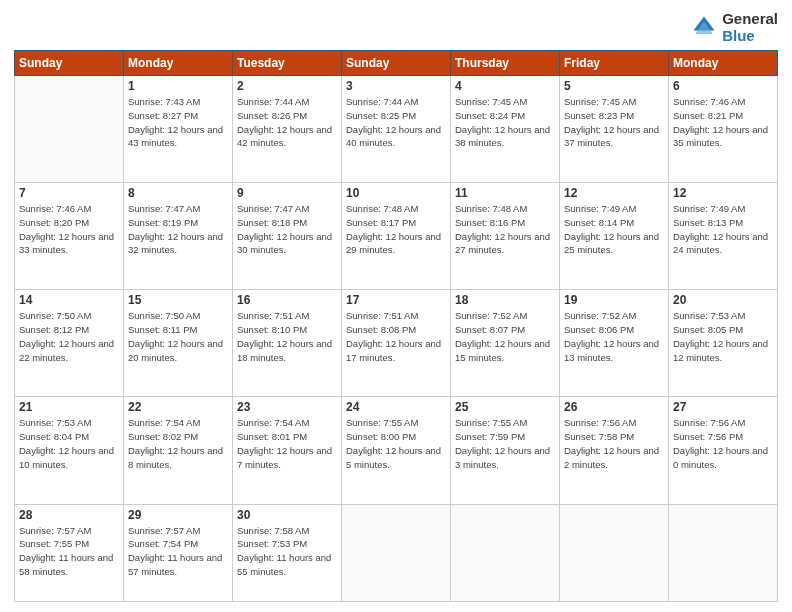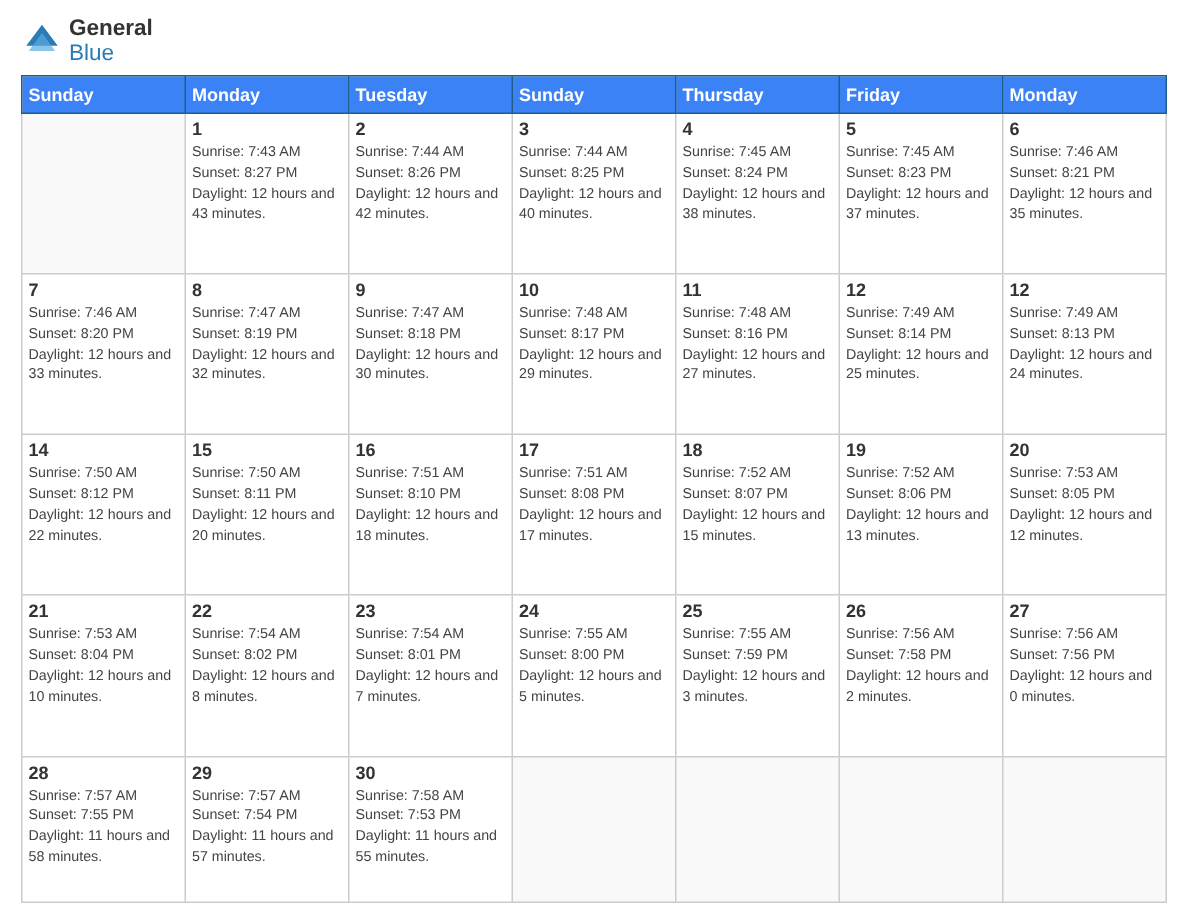--- a/index.html
+++ b/index.html
@@ -14,21 +14,21 @@
     .page {
       width: 792px;
       height: 612px;
       padding: 10px 14px;
       display: flex;
       flex-direction: column;
     }
     .header {
       display: flex;
       align-items: flex-start;
-      justify-content: space-between;
+      justify-content: flex-end;
       margin-bottom: 6px;
     }
     .logo {
       display: flex;
       align-items: center;
       gap: 4px;
     }
     .logo-icon {
       width: 28px;
       height: 28px;
@@ -47,21 +47,21 @@
       color: #555;
     }
     .calendar {
       flex: 1;
       border: 1px solid #ccc;
       border-collapse: collapse;
       width: 100%;
       table-layout: fixed;
     }
     .calendar th {
-      background: #3b82f6;
+      background: #c2410c;
       color: #fff;
       font-weight: bold;
       font-size: 12px;
       padding: 5px 4px;
       text-align: left;
       border: 1px solid #1e5f8a;
     }
     .calendar td {
       border: 1px solid #ccc;
       vertical-align: top;
@@ -93,21 +93,21 @@
 
 <div class="page">
   <div class="header">
     <div class="logo">
       <svg class="logo-icon" viewBox="0 0 32 32" xmlns="http://www.w3.org/2000/svg">
         <polygon points="16,4 28,20 4,20" fill="#2a7ab5"></polygon>
         <polygon points="16,10 26,24 6,24" fill="#5aabdf" opacity="0.7"></polygon>
       </svg>
       <div>
         <div style="font-size:15px;font-weight:bold;color:#333;">General</div>
-        <div style="font-size:15px;font-weight:normal;color:#2a7ab5;">Blue</div>
+        <div style="font-size:15px;font-weight:bold;color:#2a7ab5;">Blue</div>
       </div>
     </div>
   </div>
 
   <table class="calendar">
     <thead>
       <tr>
       <th>Sunday</th>
           <th>Monday</th>
           <th>Tuesday</th>

